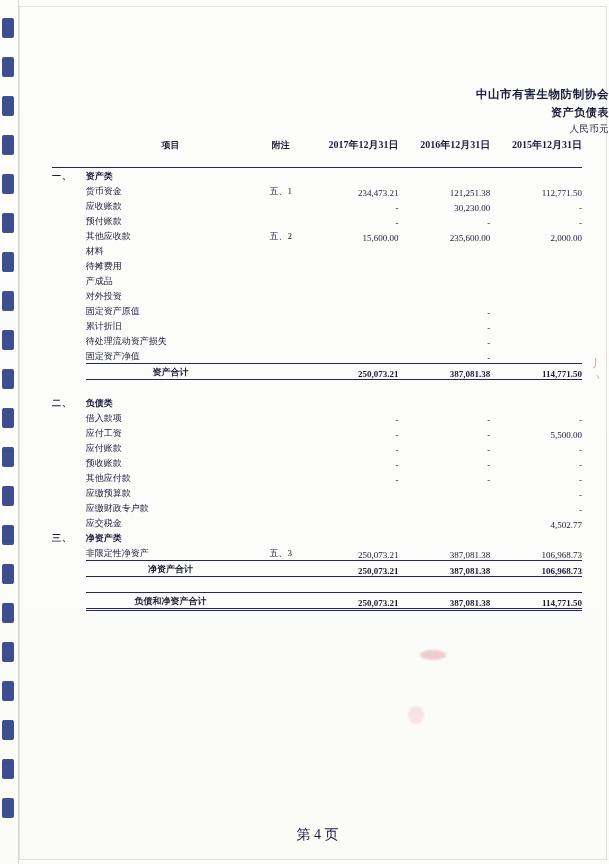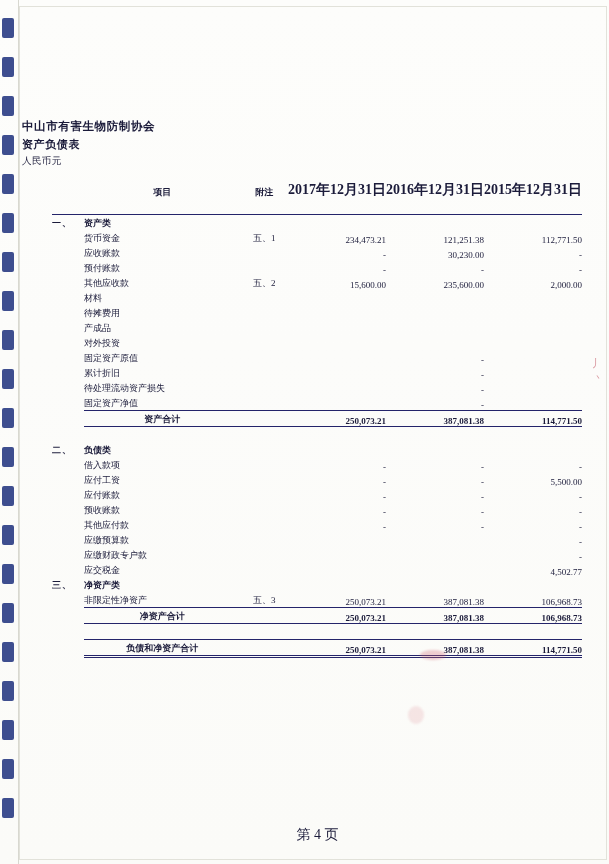--- a/index.html
+++ b/index.html
@@ -57,43 +57,42 @@
 
   .content {
     position: absolute;
     left: 22px;
     top: 0;
     width: 587px;
     height: 864px;
   }
 
   .title-block {
-    text-align: left;
-    margin-top: 118px;
+    text-align: right;
+    margin-top: 86px;
     line-height: 1.55;
   }
   .org-name {
     font-size: 11.5px;
     font-weight: bold;
     letter-spacing: 0.6px;
   }
   .doc-title {
     font-size: 11px;
     font-weight: bold;
     letter-spacing: 0.6px;
   }
   .currency-unit {
     font-size: 9.5px;
     letter-spacing: 0.4px;
     margin-top: 1px;
   }
 
   table.sheet {
     border-collapse: collapse;
-    margin-top: 12px;
     margin-left: 30px;
     width: 530px;
     font-size: 9px;
   }
   table.sheet td {
     padding: 0;
     height: 15px;
     vertical-align: bottom;
     white-space: nowrap;
   }
@@ -102,21 +101,21 @@
   .c-note { width: 52px; text-align: center; }
   .c-val { width: 92px; text-align: right; padding-right: 10px; }
 
   thead td {
     font-weight: bold;
     height: 17px;
     vertical-align: bottom;
   }
   .hdr-item { text-align: center; padding-right: 56px; }
   .hdr-note { text-align: center; }
-  .hdr-val { text-align: right; padding-right: 6px; font-size: 14px; }
+  .hdr-val { text-align: right; padding-right: 6px; font-size: 10px; }
   .head-rule td {
     border-bottom: 1px solid #24246a;
     height: 2px;
     padding: 0;
   }
 
   .sec-label {
     font-weight: bold;
     letter-spacing: 1px;
   }

